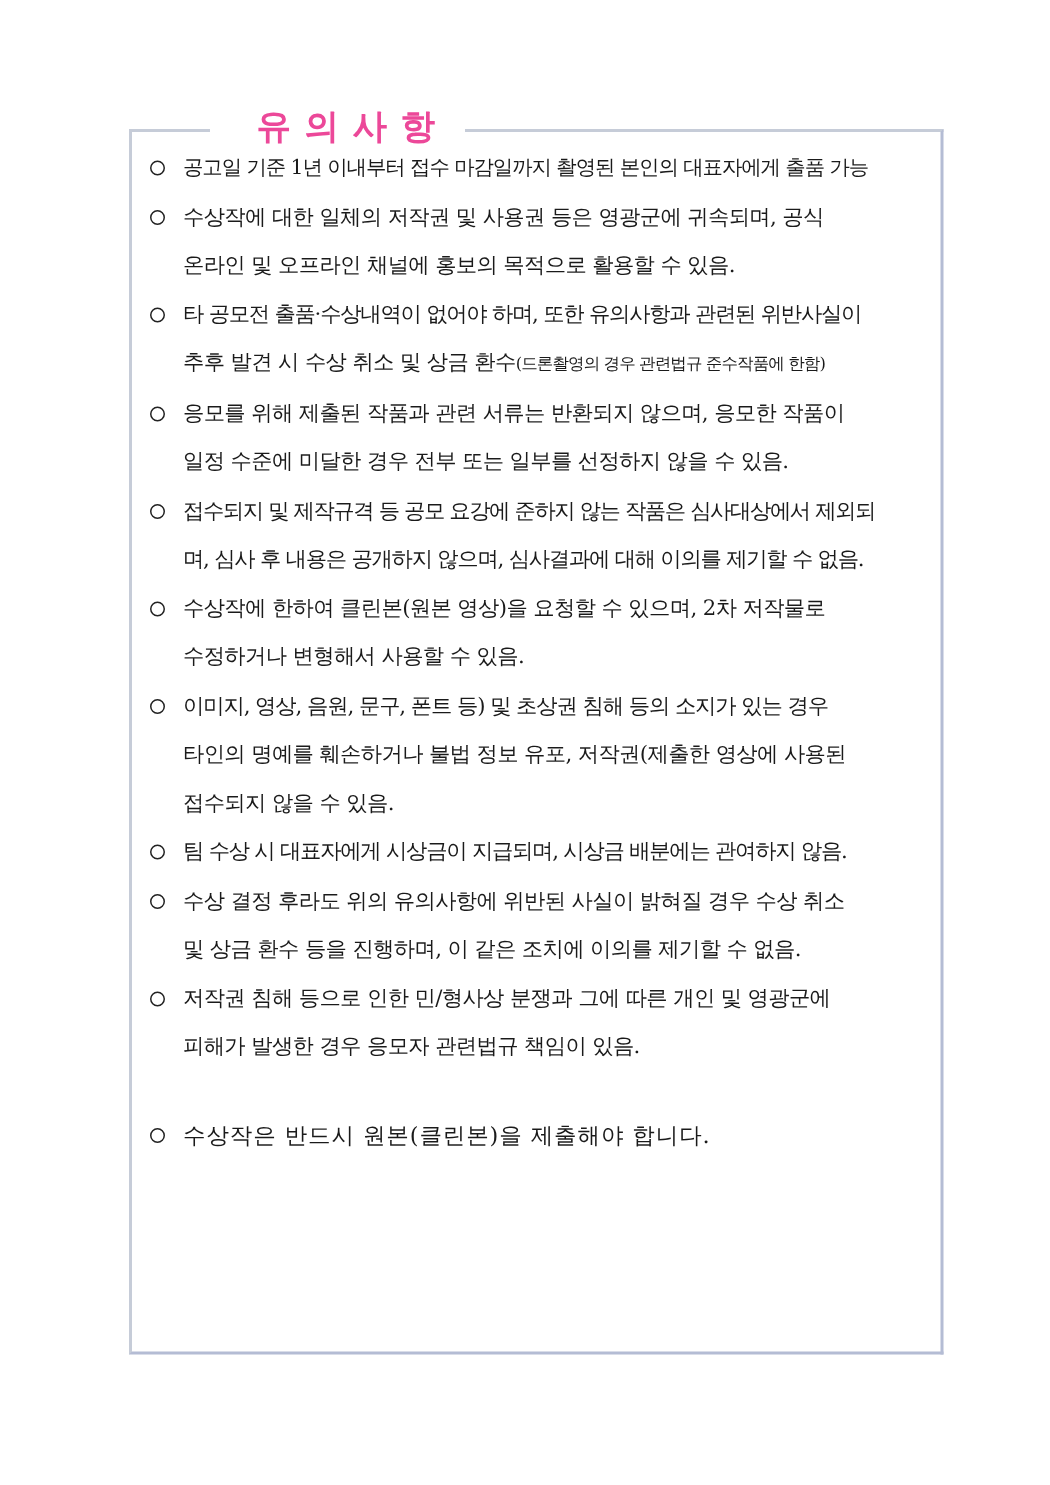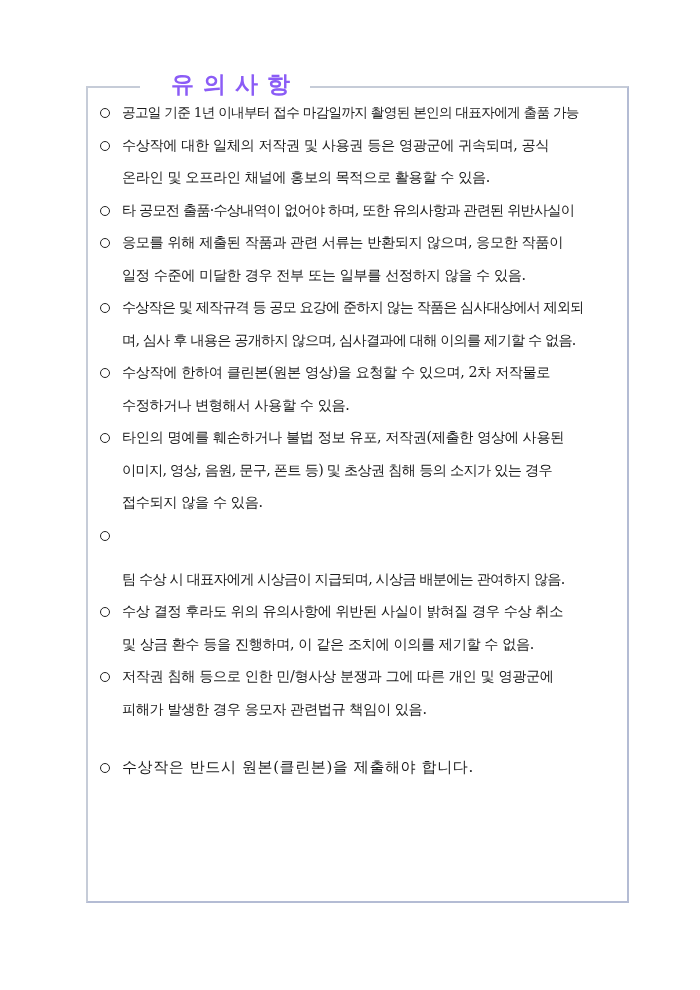--- a/index.html
+++ b/index.html
@@ -35,21 +35,21 @@
       background: #ffffff;
       display: flex;
       align-items: center;
       justify-content: center;
     }
     .title {
       font-family: "DejaVu Sans", "Liberation Sans", sans-serif;
       font-weight: bold;
       font-size: 23px;
       letter-spacing: 9px;
-      color: #8b5cf6;
+      color: #ec4899;
       margin-left: 20px;
     }
     .items {
       position: absolute;
       left: 100px;
       top: 96px;
       width: 530px;
       margin: 0;
       padding: 0;
       list-style: none;
@@ -118,62 +118,63 @@
     <span class="item-text">
       <span class="line">수상작에 대한 일체의 저작권 및 사용권 등은 영광군에 귀속되며, 공식</span>
       <span class="line cont">온라인 및 오프라인 채널에 홍보의 목적으로 활용할 수 있음.</span>
     </span>
   </li>
 
   <li class="item">
     <span class="bullet"></span>
     <span class="item-text">
       <span class="line" style="letter-spacing:-0.8px;">타 공모전 출품·수상내역이 없어야 하며, 또한 유의사항과 관련된 위반사실이</span>
+      <span class="line cont"><span>추후 발견 시 수상 취소 및 상금 환수</span><span class="small">(드론촬영의 경우 관련법규 준수작품에 한함)</span></span>
     </span>
   </li>
 
 
   <li class="item">
     <span class="bullet"></span>
     <span class="item-text">
       <span class="line">응모를 위해 제출된 작품과 관련 서류는 반환되지 않으며, 응모한 작품이</span>
       <span class="line cont">일정 수준에 미달한 경우 전부 또는 일부를 선정하지 않을 수 있음.</span>
     </span>
   </li>
 
   <li class="item">
     <span class="bullet"></span>
     <span class="item-text">
-      <span class="line" style="letter-spacing:-0.9px;">수상작은 및 제작규격 등 공모 요강에 준하지 않는 작품은 심사대상에서 제외되</span>
+      <span class="line" style="letter-spacing:-0.9px;">접수되지 및 제작규격 등 공모 요강에 준하지 않는 작품은 심사대상에서 제외되</span>
       <span class="line cont" style="letter-spacing:-0.8px;">며, 심사 후 내용은 공개하지 않으며, 심사결과에 대해 이의를 제기할 수 없음.</span>
     </span>
   </li>
 
   <li class="item">
     <span class="bullet"></span>
     <span class="item-text">
       <span class="line">수상작에 한하여 클린본(원본 영상)을 요청할 수 있으며, 2차 저작물로</span>
       <span class="line cont">수정하거나 변형해서 사용할 수 있음.</span>
     </span>
   </li>
 
   <li class="item">
     <span class="bullet"></span>
     <span class="item-text">
+      <span class="line cont" style="letter-spacing:-0.7px;">이미지, 영상, 음원, 문구, 폰트 등) 및 초상권 침해 등의 소지가 있는 경우</span>
       <span class="line">타인의 명예를 훼손하거나 불법 정보 유포, 저작권(제출한 영상에 사용된</span>
-      <span class="line cont" style="letter-spacing:-0.7px;">이미지, 영상, 음원, 문구, 폰트 등) 및 초상권 침해 등의 소지가 있는 경우</span>
       <span class="line cont">접수되지 않을 수 있음.</span>
     </span>
   </li>
 
 
   <li class="item">
     <span class="bullet"></span>
     <span class="item-text">
-      <span class="line" style="letter-spacing:-0.8px;margin-top:44px;">팀 수상 시 대표자에게 시상금이 지급되며, 시상금 배분에는 관여하지 않음.</span>
+      <span class="line" style="letter-spacing:-0.8px;">팀 수상 시 대표자에게 시상금이 지급되며, 시상금 배분에는 관여하지 않음.</span>
     </span>
   </li>
 
   <li class="item">
     <span class="bullet"></span>
     <span class="item-text">
       <span class="line">수상 결정 후라도 위의 유의사항에 위반된 사실이 밝혀질 경우 수상 취소</span>
       <span class="line cont">및 상금 환수 등을 진행하며, 이 같은 조치에 이의를 제기할 수 없음.</span>
     </span>
   </li>

